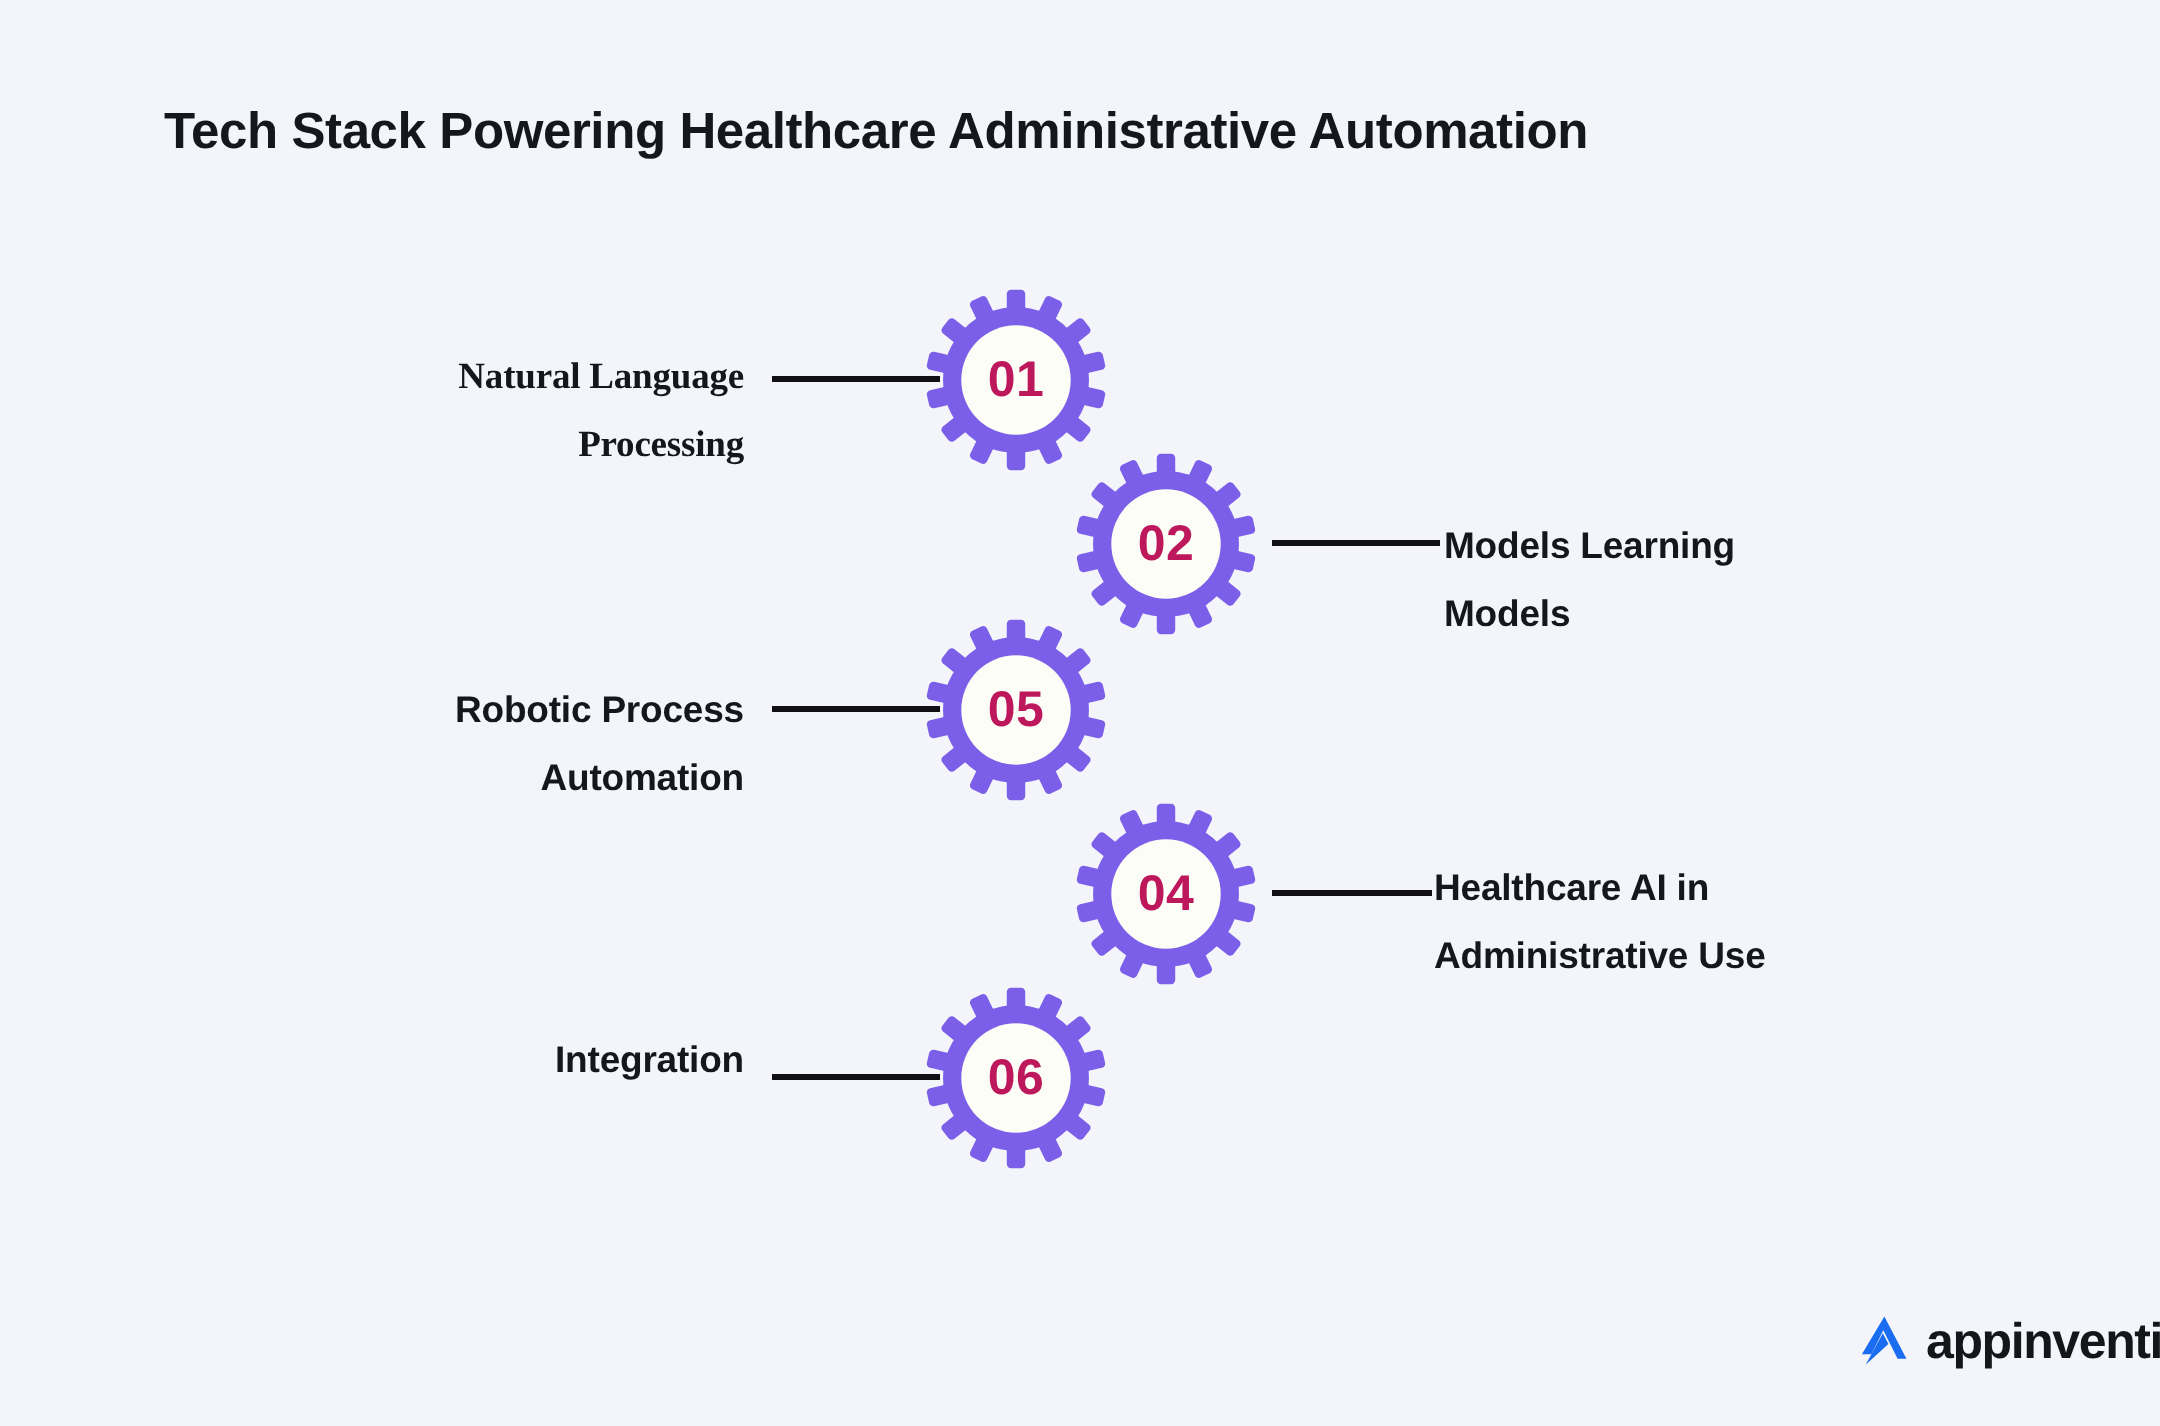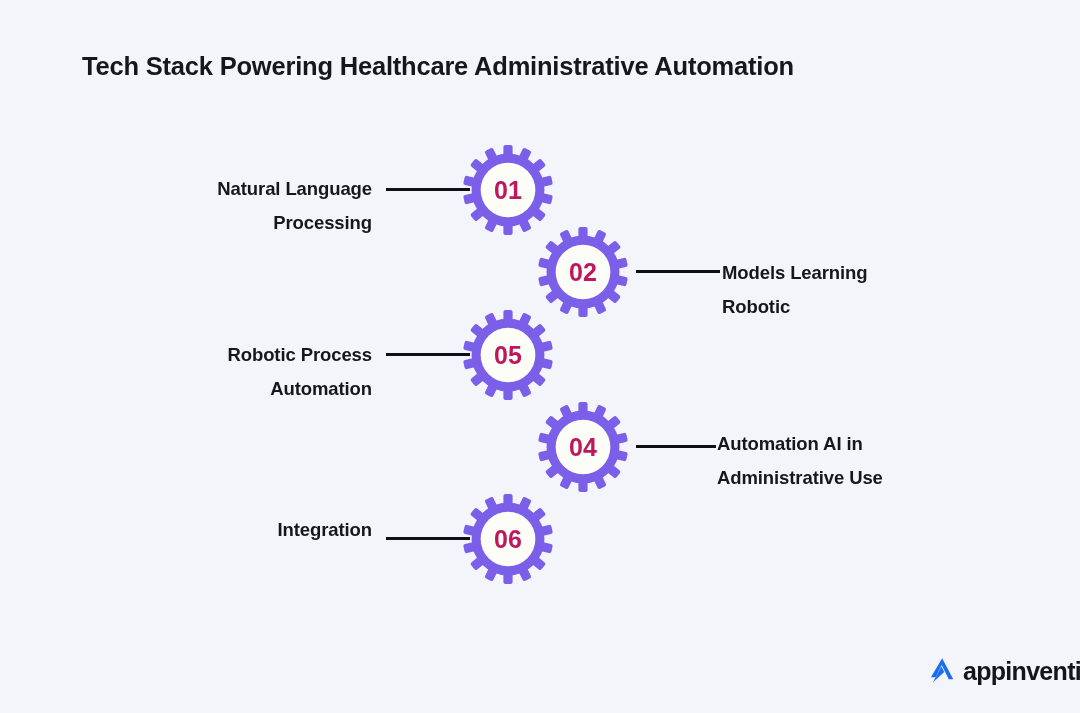--- a/index.html
+++ b/index.html
@@ -117,21 +117,21 @@
     top: 1px;
   }
 </style>
 </head>
 <body>
 
 <div id="infographic">
 
   <div class="page-title">Tech Stack Powering Healthcare Administrative Automation</div>
 
-  <div class="node-label left" style="right:708px; top:172px; width:320px;">
+  <div class="node-label left" style="right:708px; top:172px; width:320px;font-family:Liberation Serif, serif;">
     <span>Natural Language</span>
     <span>Processing</span>
   </div>
   <div class="connector" style="left:386px; top:188px; width:84px;"></div>
   <div class="gear-node" style="left:460px; top:142px;">
     <svg class="gear-svg" viewBox="0 0 100 100">
       <g fill="#7B5FE8">
         <circle cx="50" cy="50" r="38"></circle>
         <g>
           <rect x="45.2" y="3" width="9.6" height="16" rx="2.2" transform="rotate(0 50 50)"></rect>
@@ -176,21 +176,21 @@
           <rect x="45.2" y="3" width="9.6" height="16" rx="2.2" transform="rotate(334.285 50 50)"></rect>
         </g>
       </g>
       <circle cx="50" cy="50" r="28.5" fill="#FDFDF7"></circle>
     </svg>
     <div class="gear-number">02</div>
   </div>
   <div class="connector" style="left:636px; top:270px; width:84px;"></div>
   <div class="node-label right" style="left:722px; top:256px; width:330px;">
     <span>Models Learning</span>
-    <span>Robotic</span>
+    <span>Models</span>
   </div>
 
   <div class="node-label left" style="right:708px; top:338px; width:320px;">
     <span>Robotic Process</span>
     <span>Automation</span>
   </div>
   <div class="connector" style="left:386px; top:353px; width:84px;"></div>
   <div class="gear-node" style="left:460px; top:307px;">
     <svg class="gear-svg" viewBox="0 0 100 100">
       <g fill="#7B5FE8">
@@ -237,21 +237,21 @@
           <rect x="45.2" y="3" width="9.6" height="16" rx="2.2" transform="rotate(308.571 50 50)"></rect>
           <rect x="45.2" y="3" width="9.6" height="16" rx="2.2" transform="rotate(334.285 50 50)"></rect>
         </g>
       </g>
       <circle cx="50" cy="50" r="28.5" fill="#FDFDF7"></circle>
     </svg>
     <div class="gear-number">04</div>
   </div>
   <div class="connector" style="left:636px; top:445px; width:80px;"></div>
   <div class="node-label right" style="left:717px; top:427px; width:340px;">
-    <span>Automation AI in</span>
+    <span>Healthcare AI in</span>
     <span>Administrative Use</span>
   </div>
 
   <div class="node-label left" style="right:708px; top:513px; width:320px;">
     <span>Integration</span>
   </div>
   <div class="connector" style="left:386px; top:537px; width:84px;"></div>
   <div class="gear-node" style="left:460px; top:491px;">
     <svg class="gear-svg" viewBox="0 0 100 100">
       <g fill="#7B5FE8">

